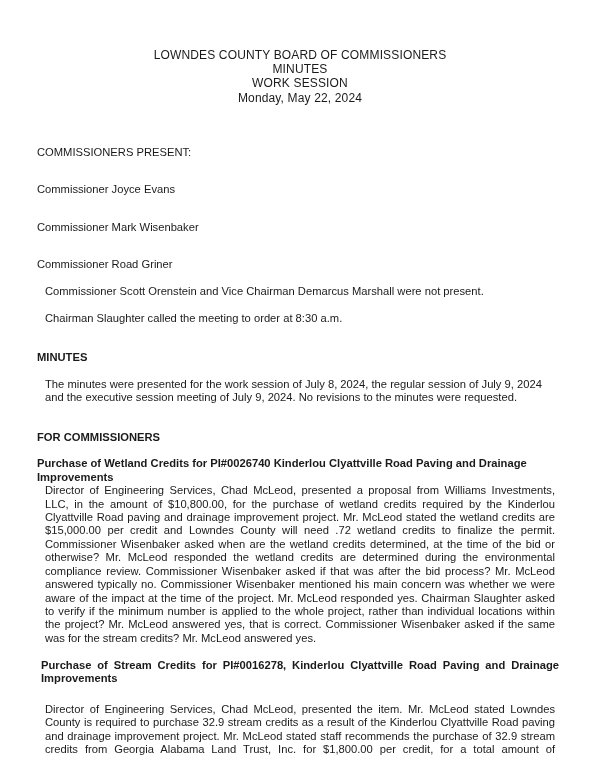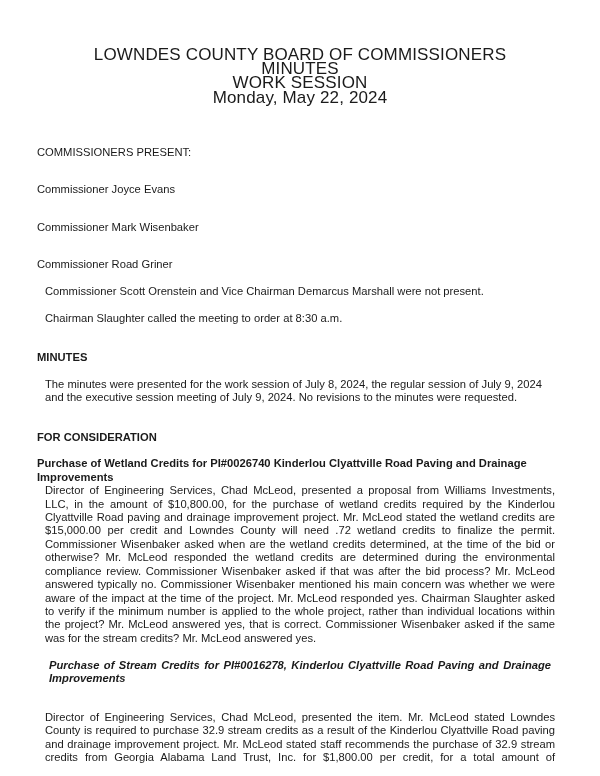--- a/index.html
+++ b/index.html
@@ -23,21 +23,21 @@
     position: absolute;
     left: 37px;
     top: 0;
     width: 526px;
   }
 
   
   .doc-header {
     text-align: center;
     margin-top: 48px;
-    font-size: 17px;
+    font-size: 12px;
     line-height: 14.2px;
     letter-spacing: 0.15px;
   }
   .doc-header .line {
     display: block;
     white-space: nowrap;
   }
 
   
   .para {
@@ -63,24 +63,23 @@
   .section-head {
     font-size: 11.2px;
     line-height: 13.4px;
     font-weight: bold;
     margin: 0;
   }
   .item-head {
     font-size: 11.2px;
     line-height: 13.4px;
     font-weight: bold;
-    margin: 12px;
+    margin: 4px;
     text-align: justify;
     text-justify: inter-word;
-    font-style: italic;
   }
   .item-head::after {
     content: "";
     display: inline-block;
     width: 100%;
   }
 
   .roster {
     font-size: 11.2px;
     line-height: 13.4px;
@@ -119,21 +118,21 @@
       <div>Commissioner Road Griner</div>
     </div>
 
     <p class="para blk-absent">Commissioner Scott Orenstein and Vice Chairman Demarcus Marshall were not present.</p>
 
     <p class="para blk-callorder">Chairman Slaughter called the meeting to order at 8:30 a.m.</p>
 
     <p class="section-head blk-minutes-h">MINUTES</p>
     <p class="para blk-minutes-p">The minutes were presented for the work session of July 8, 2024, the regular session of July 9, 2024 and the executive session meeting of July 9, 2024.  No revisions to the minutes were requested.</p>
 
-    <p class="section-head blk-consider">FOR CONSIDERATION</p>
+    <p class="section-head blk-consider">FOR COMMISSIONERS</p>
 
     <p class="section-head blk-item1-h">Purchase of Wetland Credits for PI#0026740 Kinderlou Clyattville Road Paving and Drainage Improvements</p>
     <p class="para justify blk-item1-p">Director of Engineering Services, Chad McLeod, presented a proposal from Williams Investments, LLC, in the amount of $10,800.00, for the purchase of wetland credits required by the Kinderlou Clyattville Road paving and drainage improvement project.  Mr. McLeod stated the wetland credits are $15,000.00 per credit and Lowndes County will need .72 wetland credits to finalize the permit.  Commissioner Wisenbaker asked when are the wetland credits determined, at the time of the bid or otherwise?  Mr. McLeod responded the wetland credits are determined during the environmental compliance review. Commissioner Wisenbaker asked if that was after the bid process?  Mr. McLeod answered typically no.  Commissioner Wisenbaker mentioned his main concern was whether we were aware of the impact at the time of the project.  Mr. McLeod responded yes.  Chairman Slaughter asked to verify if the minimum number is applied to the whole project, rather than individual locations within the project? Mr. McLeod answered yes, that is correct.  Commissioner Wisenbaker asked if the same was for the stream credits?  Mr. McLeod answered yes.</p>
 
     <p class="item-head blk-item2-h">Purchase of Stream Credits for PI#0016278, Kinderlou Clyattville Road Paving and Drainage Improvements</p>
     <p class="para justify-all blk-item2-p">Director of Engineering Services, Chad McLeod, presented the item.  Mr. McLeod stated Lowndes County is required to purchase 32.9 stream credits as a result of the Kinderlou Clyattville Road paving and drainage improvement project.  Mr. McLeod stated staff recommends the purchase of 32.9 stream credits from Georgia Alabama Land Trust, Inc. for $1,800.00 per credit, for a total amount of</p>
 
   </div>
 </div>
 

